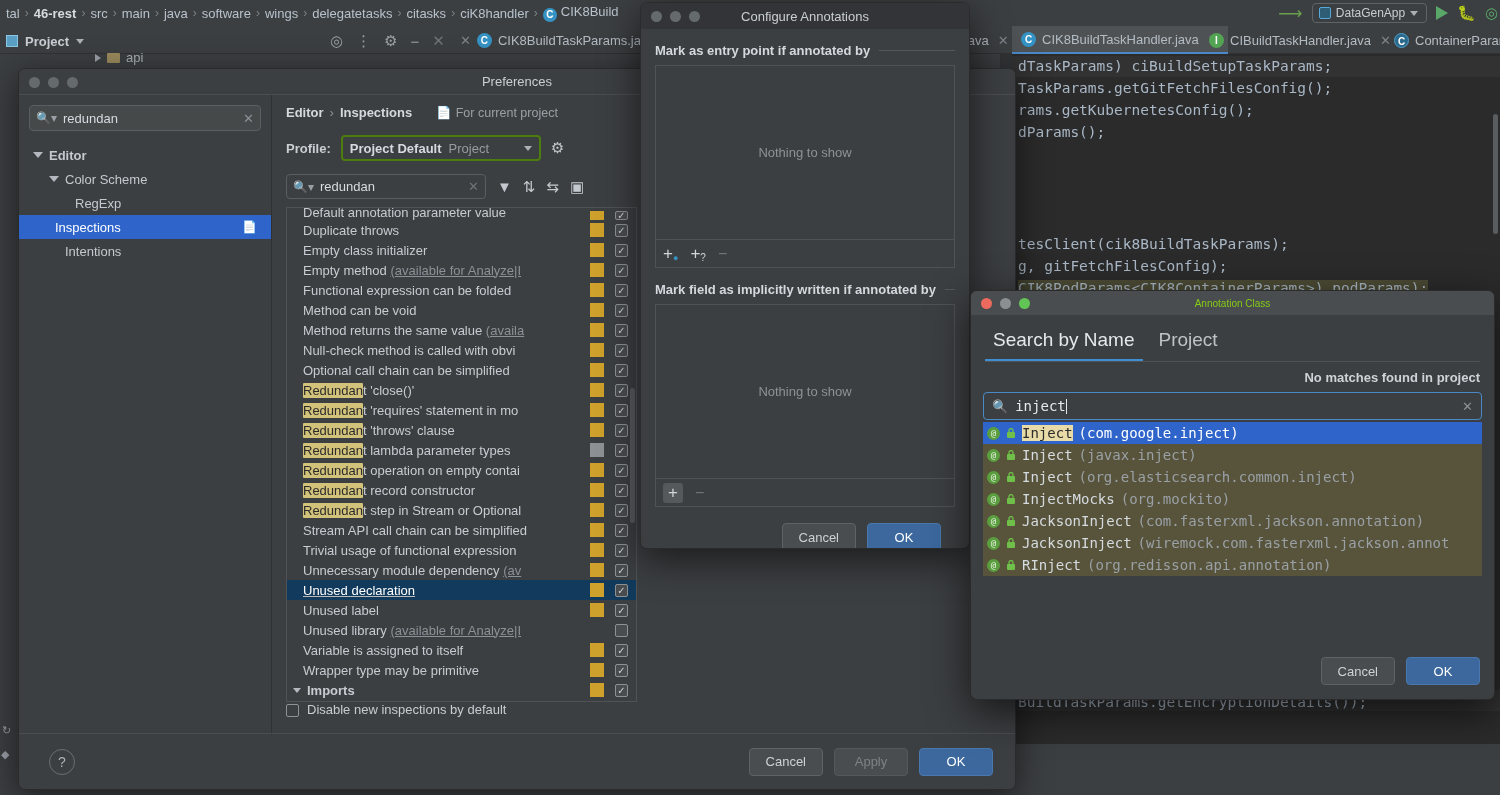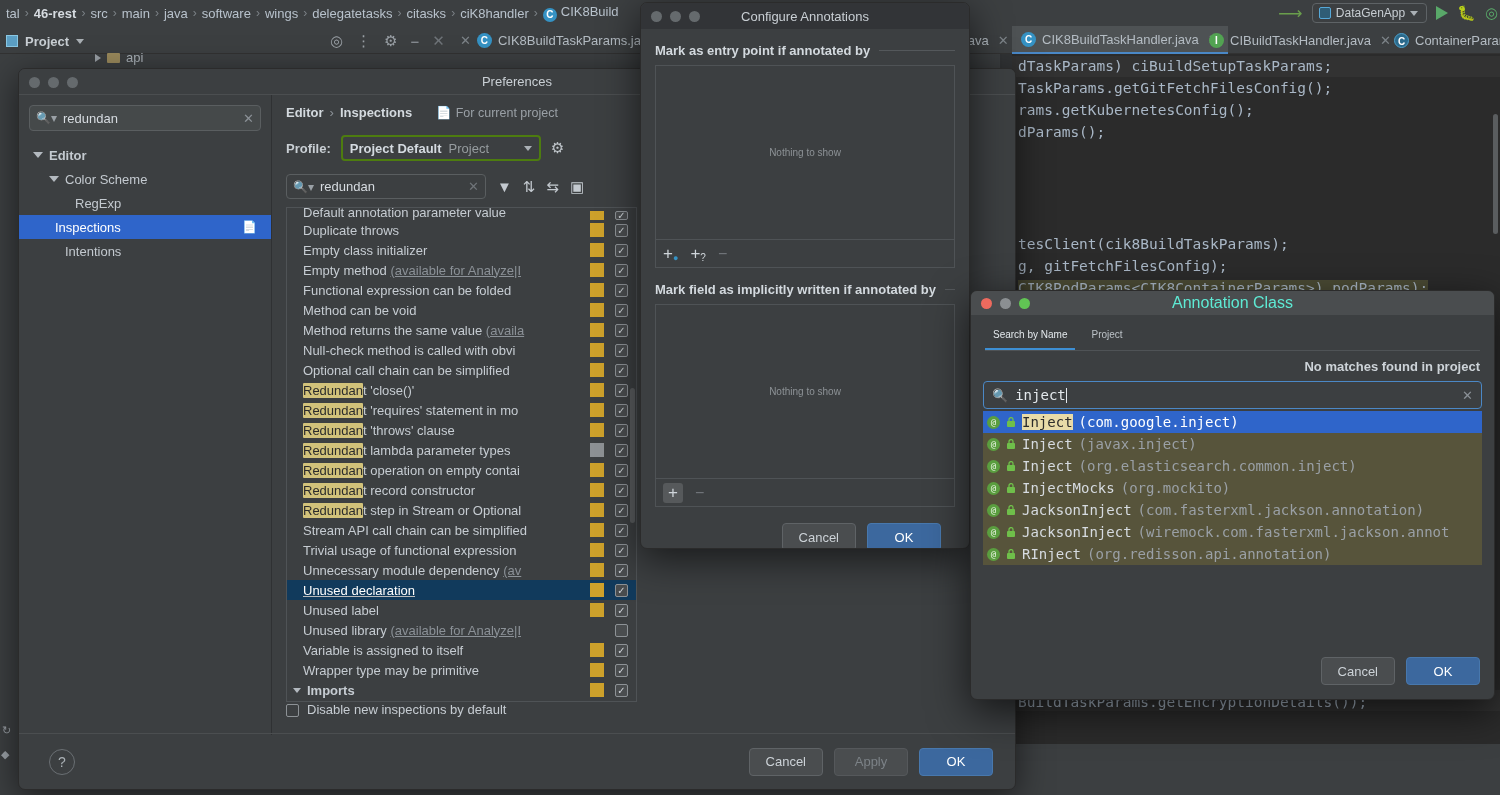--- a/index.html
+++ b/index.html
@@ -216,21 +216,21 @@
   .cfg-title .traffic { top:8px; }
   .cfg-title-text { width:100%; text-align:center; font-size:13px; color:#c9cfd4; }
   .cfg-body { padding:14px; }
   .sec-head { display:flex; align-items:center; gap:9px; font-size:13px; font-weight:bold; color:#d3d9de; }
   .sec-line { flex:1; height:1px; background:#54585b; }
   .sec-box {
     margin-top:7px; border:1px solid #4f5356; height:175px; position:relative;
     display:flex; align-items:center; justify-content:center;
   }
   .sec-box.small { height:175px; }
-  .nothing { font-size:10px; color:#8d9296; }
+  .nothing { font-size:13px; color:#8d9296; }
   .sec-toolbar {
     border:1px solid #4f5356; border-top:none; height:28px; display:flex;
     align-items:center; gap:12px; padding-left:7px; color:#c6ccd2; font-size:16px;
   }
   .plus-btn { font-size:17px; color:#cfd5da; }
   .plus-btn.boxed { background:#56595b; border-radius:3px; padding:0 5px; }
   .minus-dim { color:#72777b; font-size:16px; }
   .sub-c { font-size:9px; color:#3592c4; vertical-align:-2px; }
   .sub-q { font-size:10px; color:#cfd5da; vertical-align:-2px; }
   .cfg-footer { display:flex; justify-content:flex-end; gap:11px; padding:16px 14px 0 0; }
@@ -238,23 +238,23 @@
   
   .ann {
     position:absolute; left:970px; top:290px; width:525px; height:410px;
     background:#3c3f41; border-radius:7px; border:1px solid #2b2b2b;
     box-shadow:0 12px 40px rgba(0,0,0,.65); overflow:hidden;
   }
   .ann-title { height:24px; background:#4a4d4f; position:relative; display:flex; align-items:center; }
   .ann-traffic { position:absolute; left:10px; top:7px; display:flex; gap:8px; }
   .atl { width:11px;height:11px;border-radius:50%; }
   .atl.r { background:#ed6a5e; } .atl.y { background:#8b8f92; } .atl.g { background:#61c454; }
-  .ann-title-text { width:100%; text-align:center; font-size:16px; color:#5eead4; }
+  .ann-title-text { width:100%; text-align:center; font-size:10px; color:#84cc16; }
   .ann-tabs { display:flex; gap:8px; padding:10px 14px 0 14px; }
-  .ann-tab { font-size:10px; color:#bcc2c7; padding:4px 8px 8px 8px; }
+  .ann-tab { font-size:19px; color:#bcc2c7; padding:4px 8px 8px 8px; }
   .ann-tab.active { color:#e3e8ec; border-bottom:2px solid #3d8fd4; }
   .ann-sep { height:1px; background:#4f5356; margin:0 14px; }
   .no-match { text-align:right; padding:8px 14px 0 14px; font-size:13px; font-weight:bold; color:#cdd3d8; }
   .ann-search {
     margin:7px 12px 0 12px; height:28px; background:#3c3f41; border:1.5px solid #4b88c6;
     border-radius:4px; display:flex; align-items:center; gap:7px; padding:0 8px;
   }
   .ann-search .q { font-size:13px; color:#b0b6bb; }
   .ann-q-txt { font-family:"DejaVu Sans Mono", monospace; font-size:14px; color:#e4e9ed; flex:1; }
   .caret { display:inline-block; width:1px; height:15px; background:#e4e9ed; vertical-align:-3px; }

